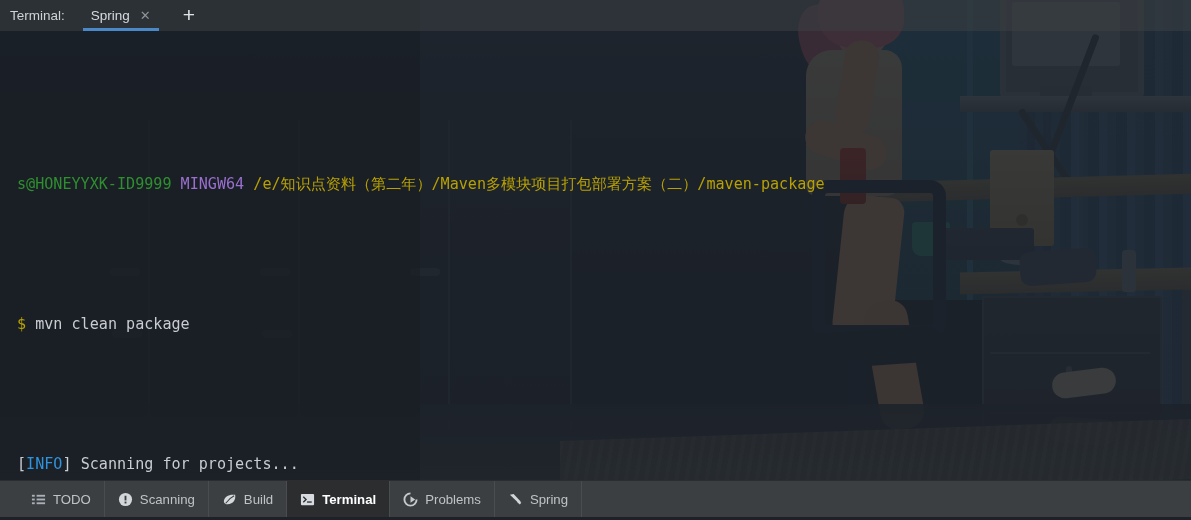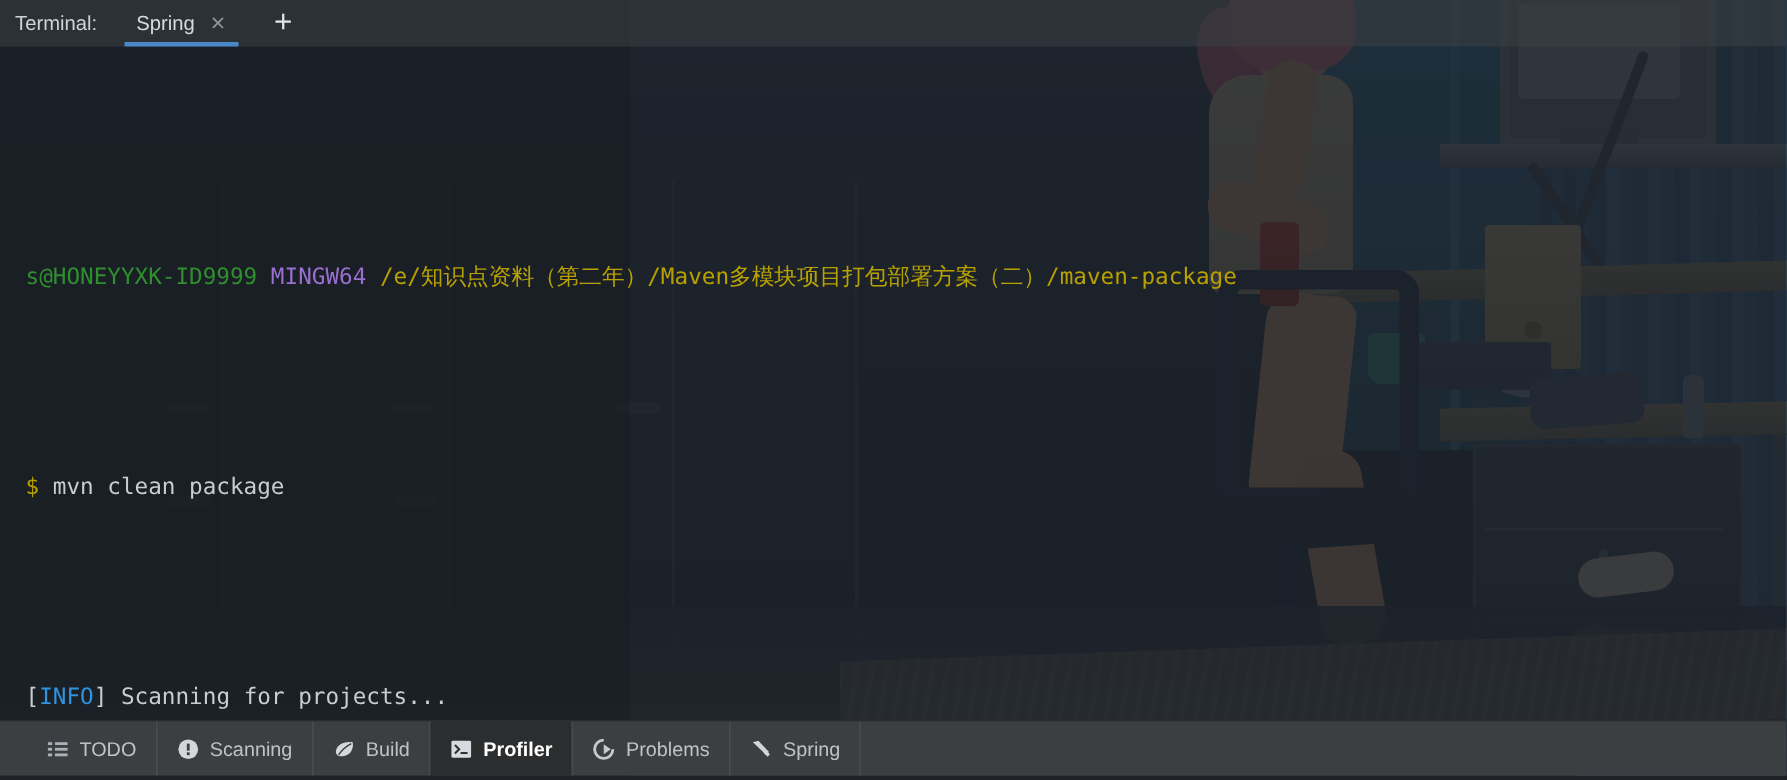--- a/index.html
+++ b/index.html
@@ -453,21 +453,21 @@
       </svg>
       <span>Build</span>
     </div>
 
     <div class="sb-item active">
       <svg class="sb-icon" viewBox="0 0 16 16">
         <rect x="1" y="2" width="14" height="12" rx="1" fill="#d7dade"></rect>
         <path d="M3.5 5 L6.5 8 L3.5 11" stroke="#2b2d2f" stroke-width="1.4" fill="none"></path>
         <rect x="7.5" y="10" width="5" height="1.4" fill="#2b2d2f"></rect>
       </svg>
-      <span>Profiler</span>
+      <span>Terminal</span>
     </div>
 
     <div class="sb-item">
       <svg class="sb-icon" viewBox="0 0 16 16">
         <path d="M8 1.5 A6.5 6.5 0 1 0 14.5 8" stroke="#c6cace" stroke-width="2" fill="none"></path>
         <path d="M8 4.5 L13 8 L8 11.5 Z" fill="#c6cace"></path>
       </svg>
       <span>Problems</span>
     </div>
 

